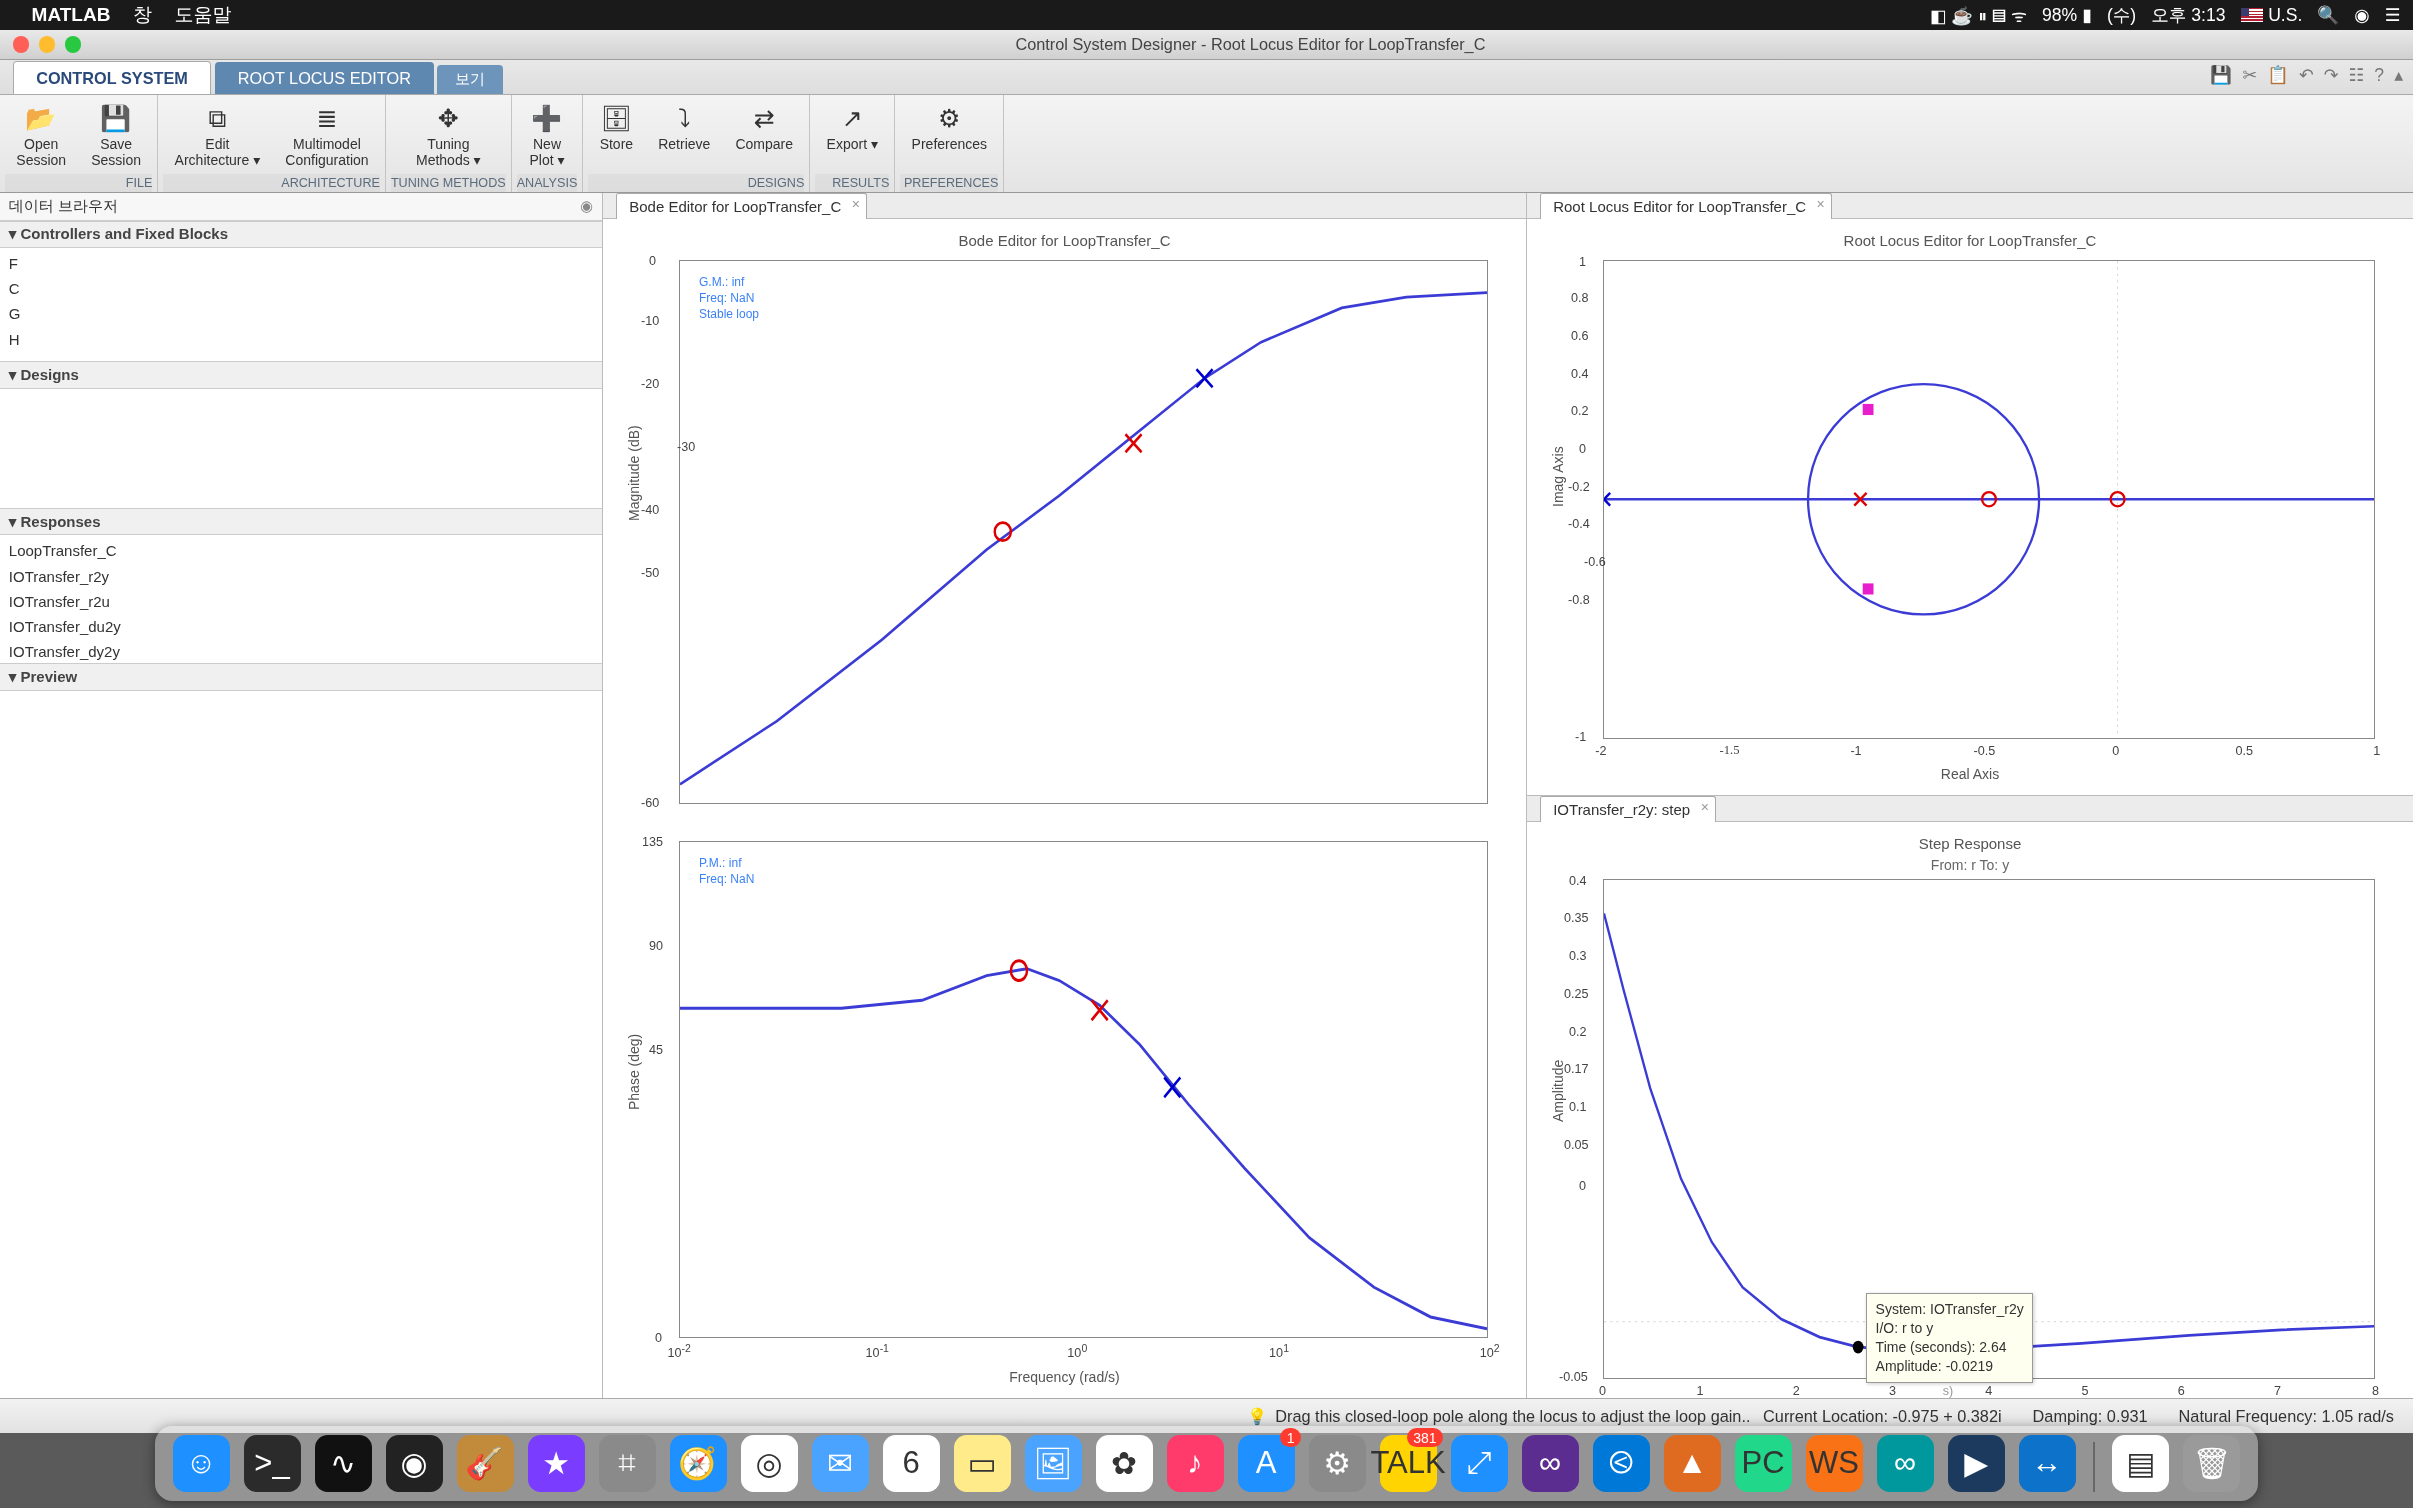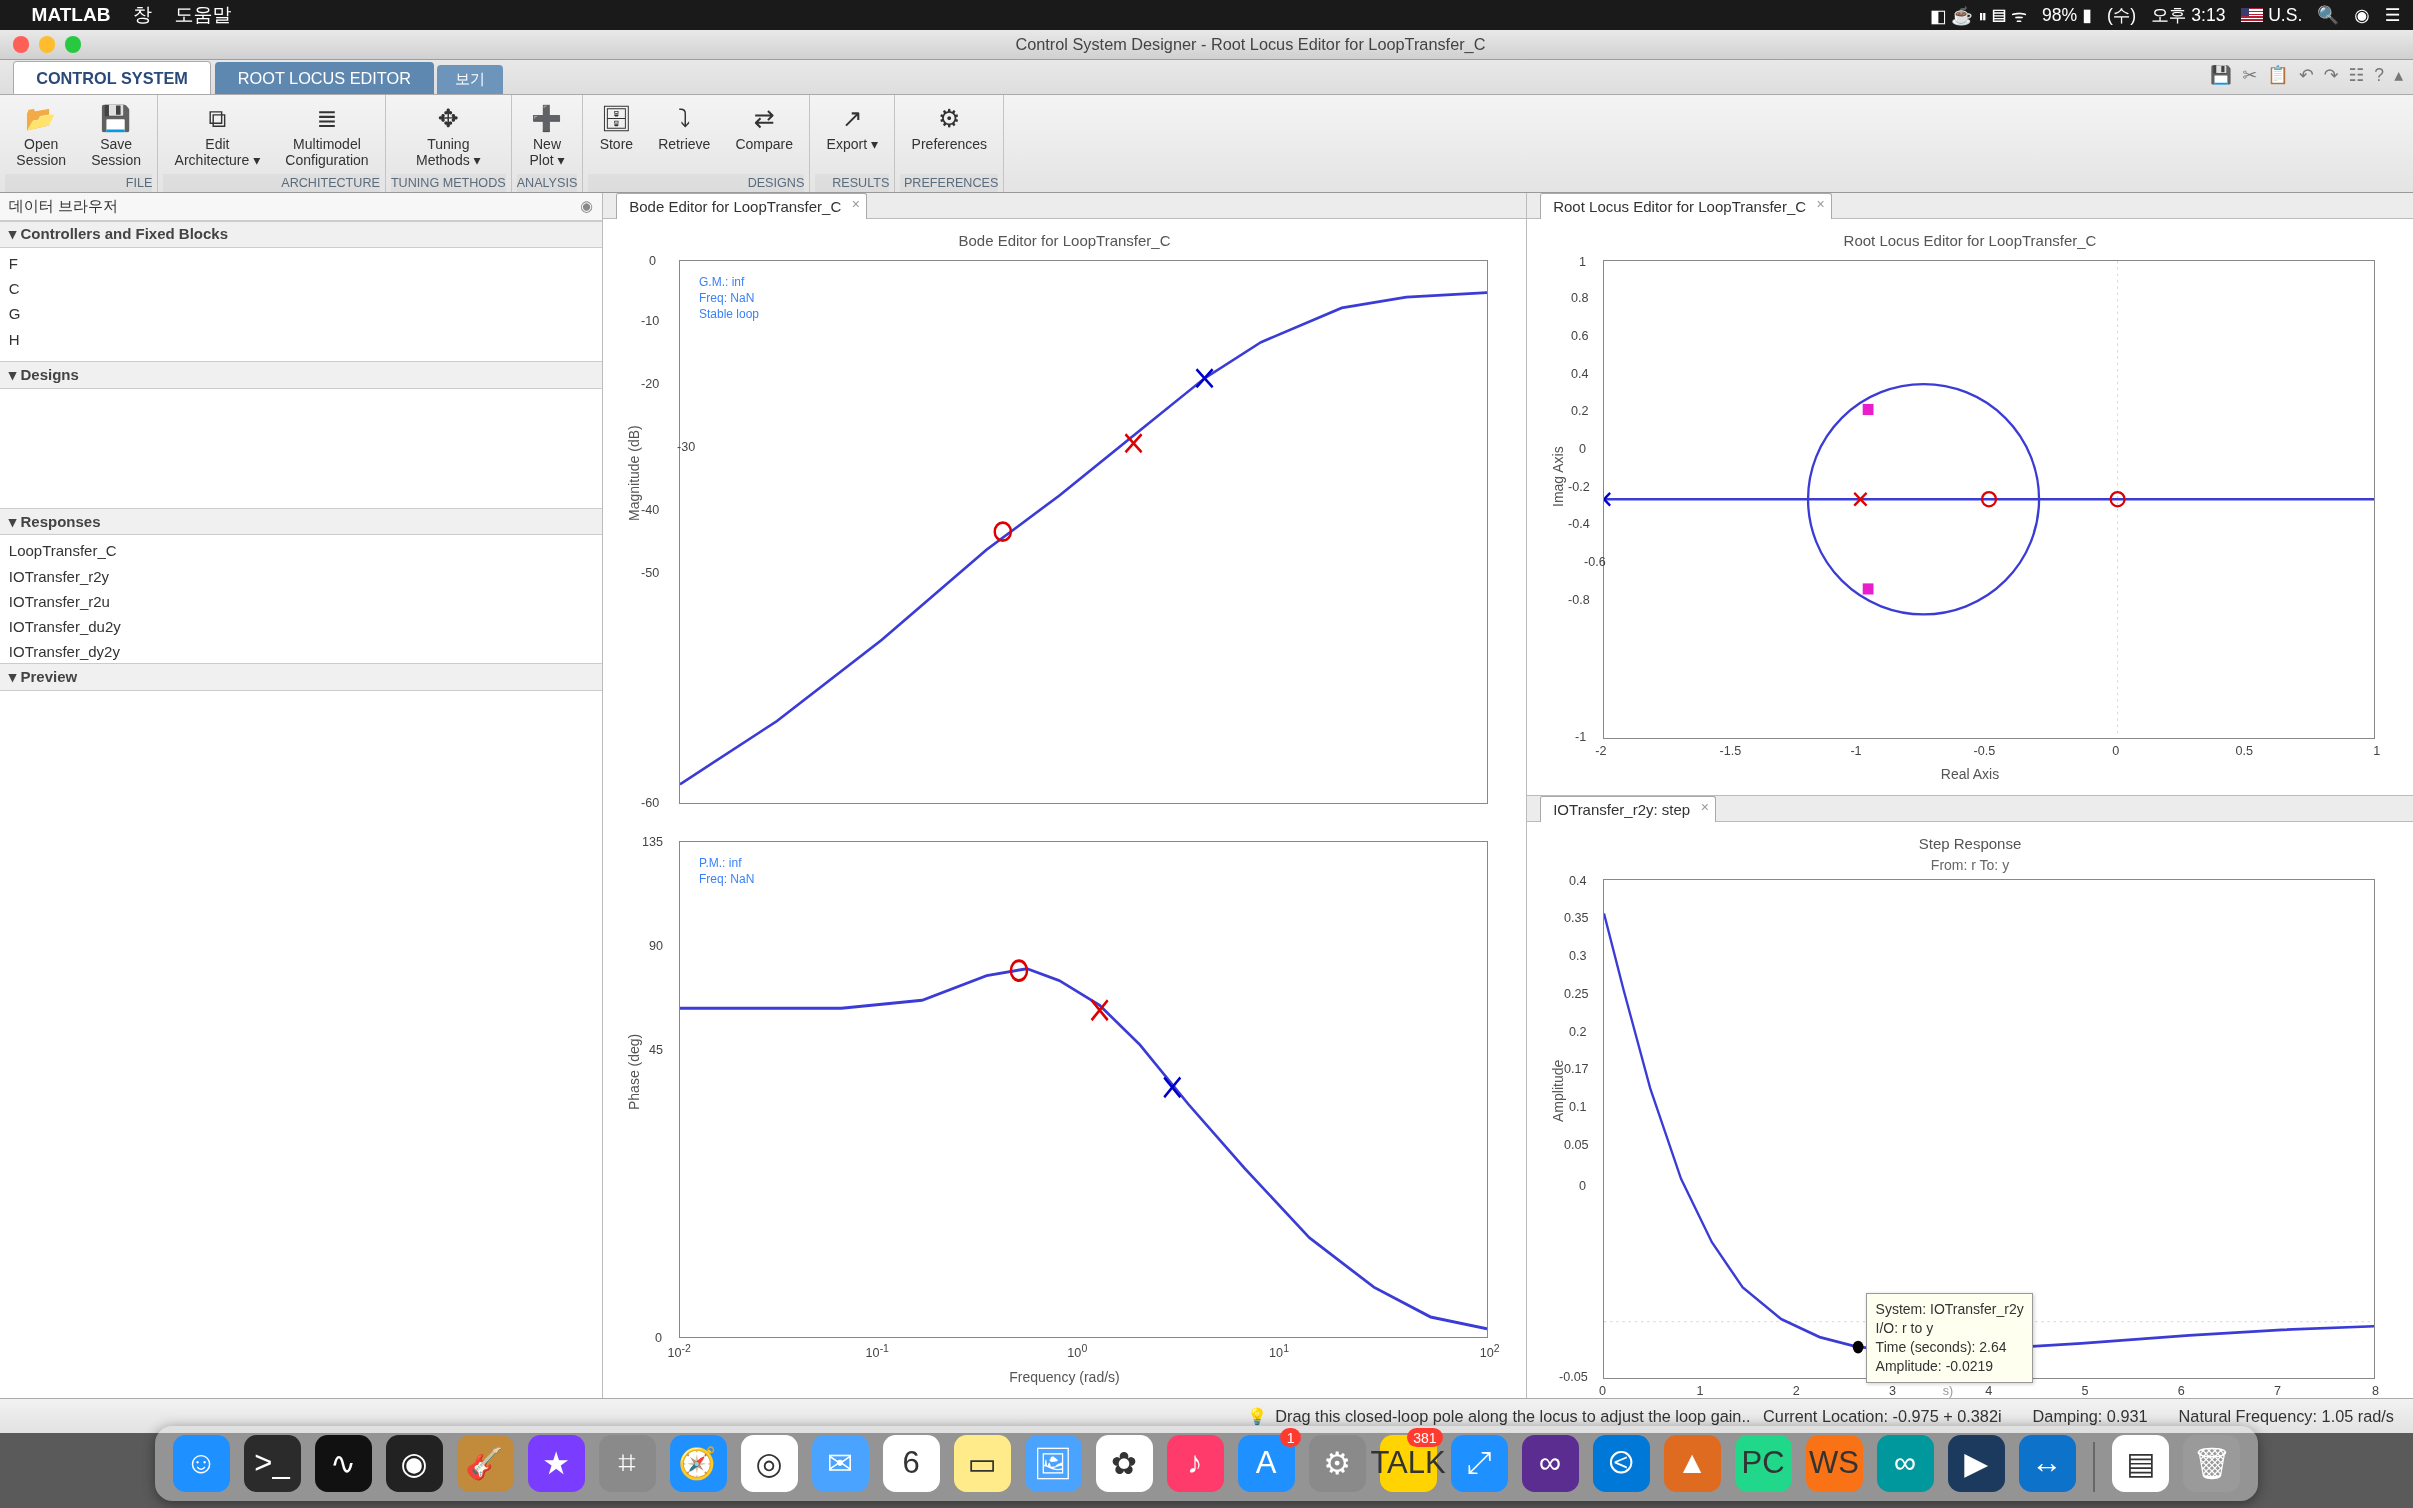--- a/index.html
+++ b/index.html
@@ -343,21 +343,21 @@
           <span class="tick" style="left:-33px; top:106px;">0.4</span>
           <span class="tick" style="left:-33px; top:143px;">0.2</span>
           <span class="tick" style="left:-25px; top:181px;">0</span>
           <span class="tick" style="left:-36px; top:219px;">-0.2</span>
           <span class="tick" style="left:-36px; top:256px;">-0.4</span>
           <span class="tick" style="left:-36px; top:294px;margin-left:16px;">-0.6</span>
           <span class="tick" style="left:-36px; top:332px;">-0.8</span>
           <span class="tick" style="left:-29px; bottom:-6.3px;">-1</span>
 
           <span class="tick" style="bottom:-20px; left:-8.8px;">-2</span>
-          <span class="tick" style="bottom:-20px; left:15%;">-1.5</span>
+          <span class="tick" style="bottom:-20px; left:15%;font-family:Liberation Serif, serif;">-1.5</span>
           <span class="tick" style="bottom:-20px; left:32%;">-1</span>
           <span class="tick" style="bottom:-20px; left:48%;">-0.5</span>
           <span class="tick" style="bottom:-20px; left:66%;">0</span>
           <span class="tick" style="bottom:-20px; left:82%;">0.5</span>
           <span class="tick" style="bottom:-20px; right:-6.3px;">1</span>
         </div>
         <div class="xlabel" style="margin-top:21.4px;">Real Axis</div>
       </div>
     </div>
 

